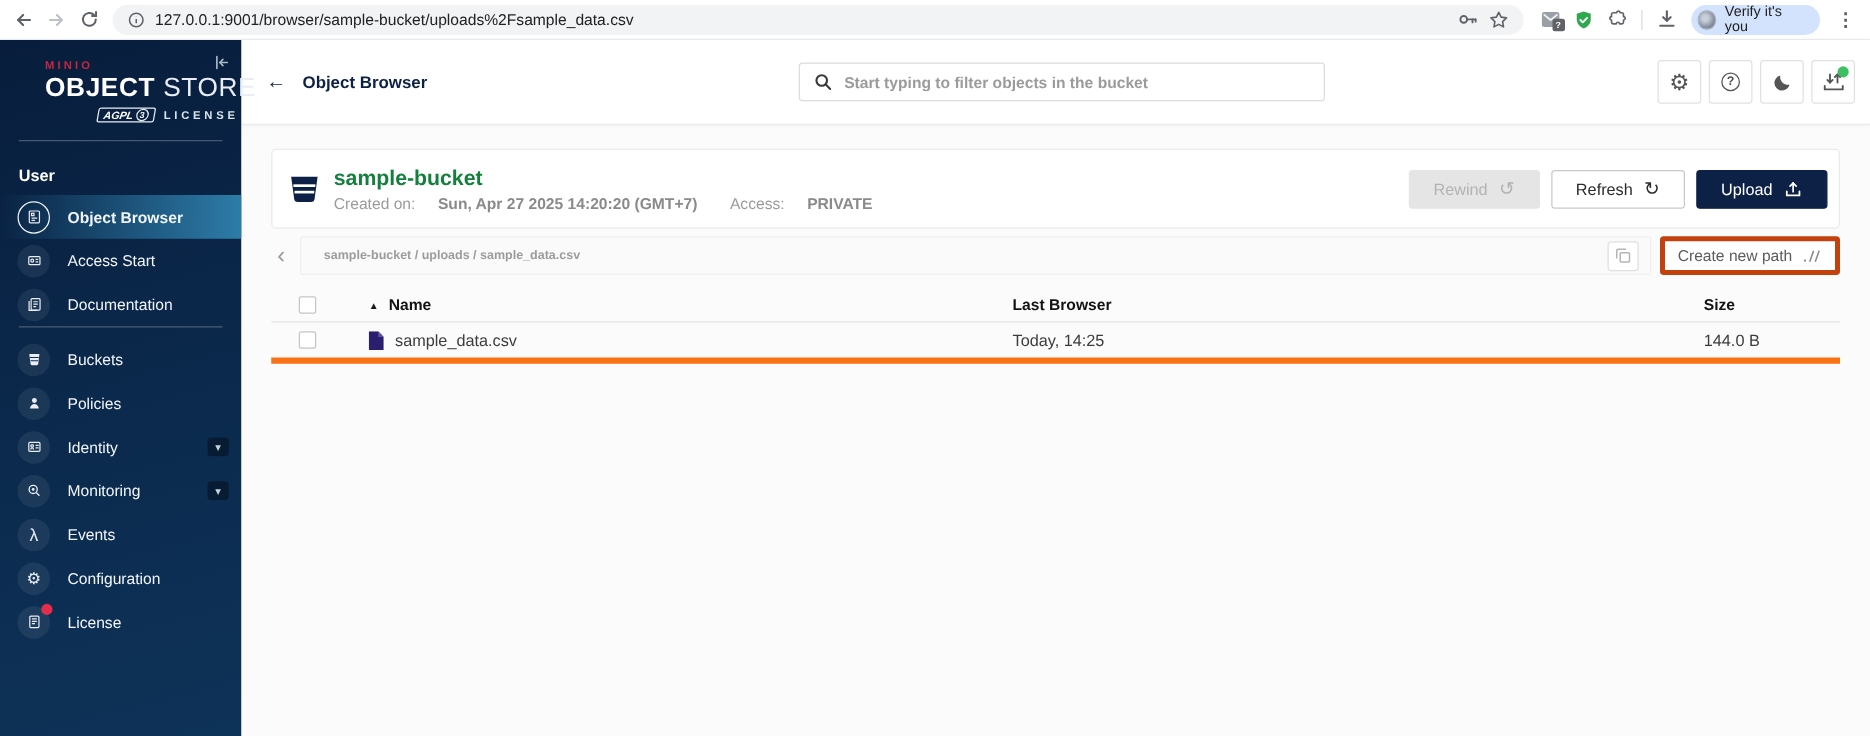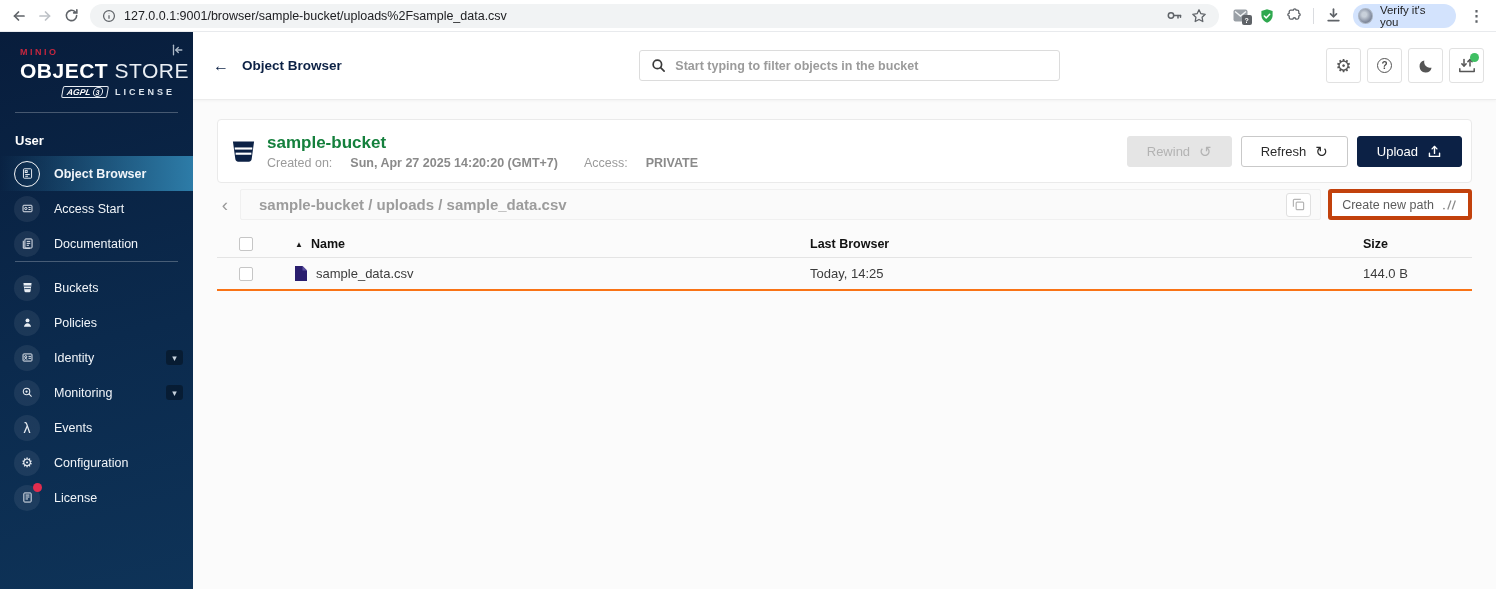--- a/index.html
+++ b/index.html
@@ -28,21 +28,21 @@
   .verify-text { font-size:11.5px; color:#1f1f1f; }
   .kebab { color:#5f6368; font-size:15px; font-weight:bold; padding:0 2px; }
 
   
   .app { display:flex; height:557px; }
 
   
   .sidebar { width:193px; flex:0 0 auto; position:relative; color:#fff;
              background:linear-gradient(165deg,#081d3c 0%,#0b2a4d 55%,#0e3358 100%); }
   .collapse-btn { position:absolute; top:11px; right:9px; opacity:.85; }
-  .logo-block { padding:15px 18px 6px 20px; }
+  .logo-block { padding:15px 2px 6px 20px;margin-left:16px; }
   .brand-minio { font-size:9px; font-weight:bold; letter-spacing:2.5px; color:#c5273f; }
   .logo-title { font-size:21px; letter-spacing:.5px; margin-top:2px; white-space:nowrap; }
   .logo-title .t-bold { font-weight:800; color:#fff; }
   .logo-title .t-light { font-weight:300; color:#e9eef4; }
   .license-row { display:flex; justify-content:flex-end; align-items:center; gap:7px; margin-top:3px; }
   .agpl-badge { display:flex; align-items:center; gap:2px; border:1px solid #e9eef4;
                 border-radius:2px; padding:0 4px; transform:skewX(-10deg);
                 font-size:8.5px; font-style:italic; font-weight:bold; color:#fff; height:12px;}
   .agpl-v { display:inline-flex; width:10px; height:10px; border:1px solid #e9eef4; border-radius:50%;
             font-size:7px; font-style:normal; align-items:center; justify-content:center; }
@@ -104,34 +104,34 @@
   .btn-disabled { background:#e5e5e5; border:1px solid #e5e5e5; color:#b3b3b3; cursor:default; }
   .btn-outline { background:#fff; border:1px solid #c9c9c9; color:#2b2b2b; }
   .btn-primary { background:#0c2145; border:1px solid #0c2145; color:#fff; font-weight:500; }
   .btn-glyph { font-size:15px; line-height:1; }
 
   
   .path-row { display:flex; align-items:center; gap:7px; margin-top:6px; }
   .path-back { font-size:19px; color:#9a9a9a; width:16px; text-align:center; cursor:pointer; line-height:1;}
   .breadcrumb-bar { flex:1; height:31px; background:#fafafa; border:1px solid #f0f0f0;
                     border-radius:2px; display:flex; align-items:center; padding:0 9px 0 18px; }
-  .breadcrumb-text { font-size:15px; font-weight:700; color:#9c9c9c; }
+  .breadcrumb-text { font-size:10px; font-weight:700; color:#9c9c9c; }
   .copy-btn { margin-left:auto; width:25px; height:24px; background:#fff; border:1px solid #e0e0e0;
               border-radius:3px; display:flex; align-items:center; justify-content:center; cursor:pointer; }
   .create-path-btn { height:31px; width:144px; background:#fff; border:4px solid #c2410c;
                      border-radius:3px; color:#5c5c5c; font-size:12.5px; display:flex;
                      align-items:center; justify-content:center; gap:8px; cursor:pointer; }
 
   
   .obj-table { margin-top:10px; }
   .t-head, .t-row { display:grid; grid-template-columns:56px 515px 553px 1fr;
                     align-items:center; padding-left:22px; }
   .t-head { height:28px; border-bottom:1px solid #e4e4e4; }
   .t-head .h-cell { font-size:12.5px; font-weight:700; color:#121212; }
-  .t-row { height:33px; border-bottom:2px solid #f97316; font-size:13px; color:#3c3c3c; cursor:pointer; }
+  .t-row { height:33px; border-bottom:5px solid #f97316; font-size:13px; color:#3c3c3c; cursor:pointer; }
   .checkbox { width:14px; height:14px; border:1px solid #c6c6c6; border-radius:2px; background:#fff; cursor:pointer; }
   .sort-caret { font-size:8px; color:#1a1a1a; margin-right:8px; vertical-align:1px; }
   .name-cell { display:flex; align-items:center; gap:9px; }
   svg { display:block; }
 </style>
 </head>
 <body>
 
 <div class="chrome">
   <div class="chrome-btn">

